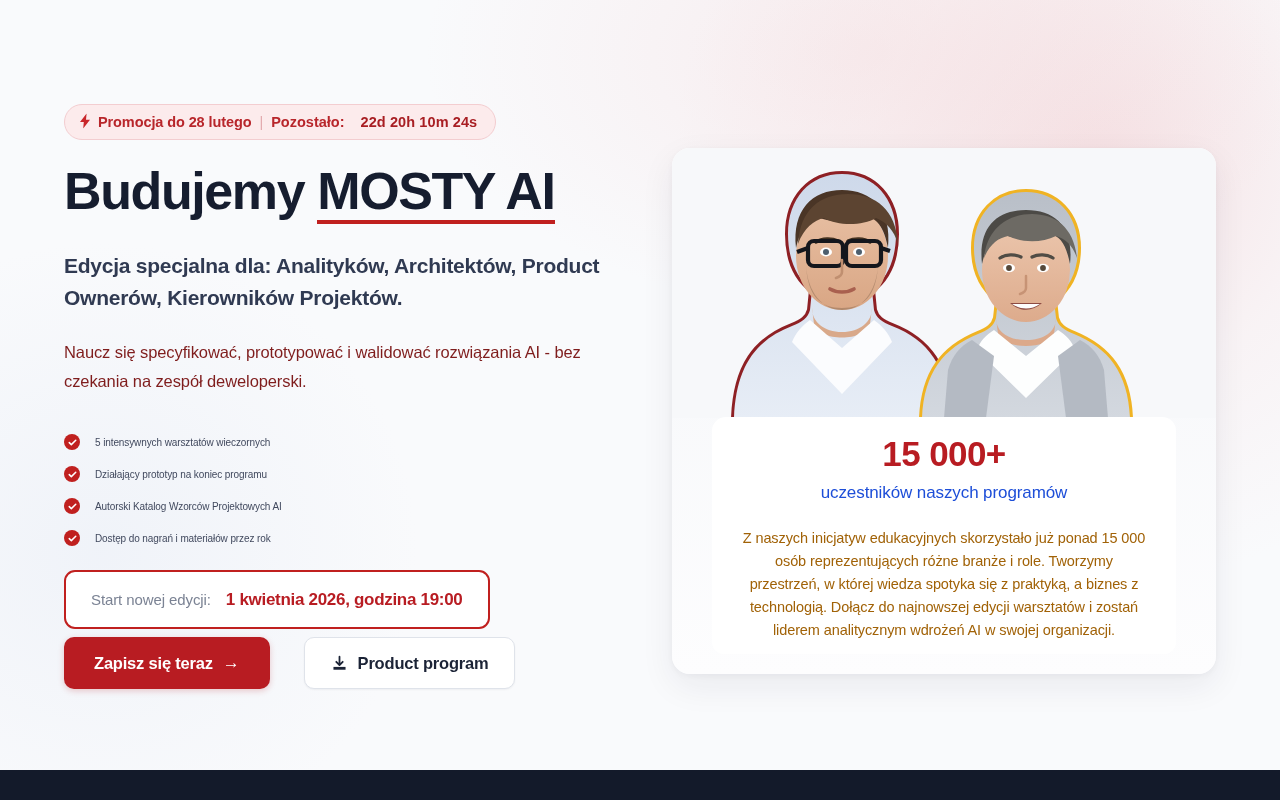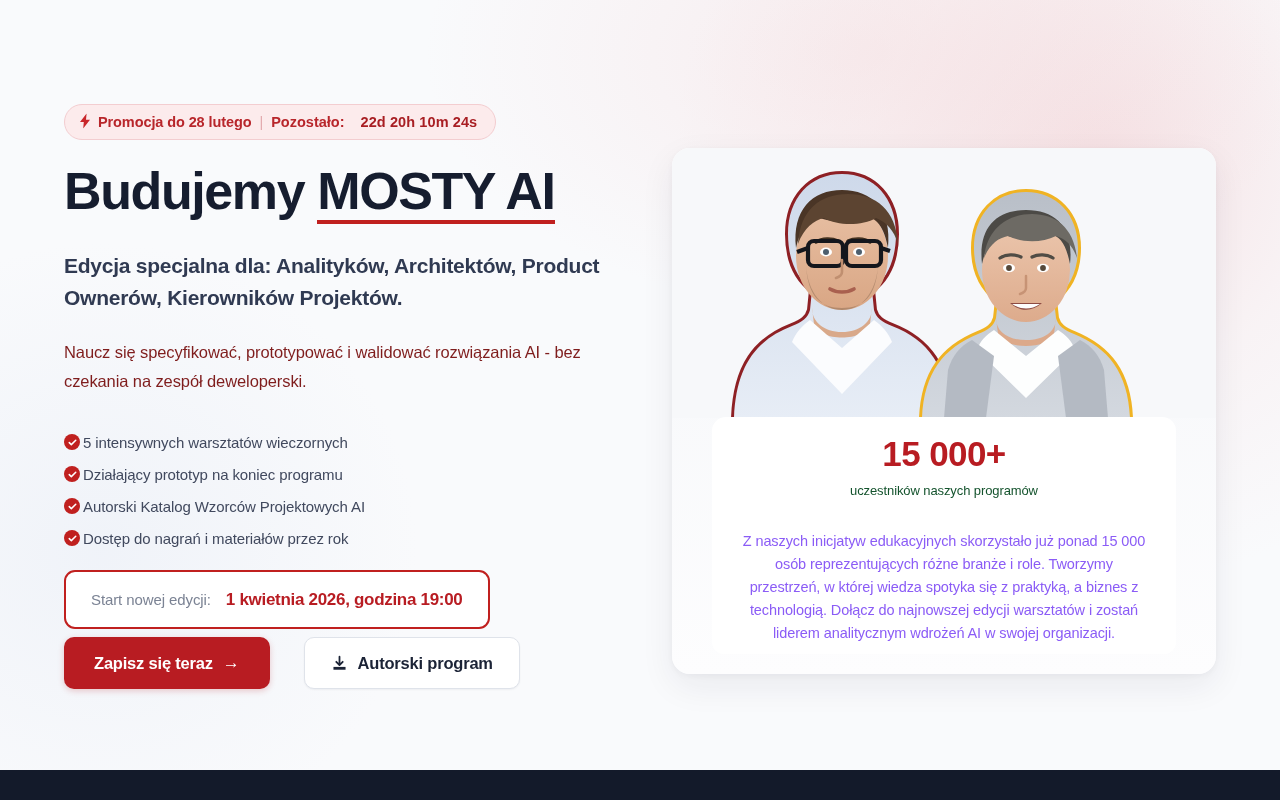--- a/index.html
+++ b/index.html
@@ -76,23 +76,23 @@
 
   .lede {
     margin-top:24px;
     width:540px;
     font-size:16.5px; line-height:1.75; font-weight:400;
     color:#7f1d1d; letter-spacing:-.1px;
   }
 
   .features { margin-top:30px; list-style:none; }
   .feature-item {
-    display:flex; align-items:center; gap:3px;
+    display:flex; align-items:center; gap:15px;
     height:32px;
-    font-size:15px; color:#41495e; letter-spacing:-.1px;
+    font-size:10px; color:#41495e; letter-spacing:-.1px;
   }
   .check-icon {
     flex:0 0 16px; width:16px; height:16px; border-radius:50%;
     background:#c0201f; display:flex; align-items:center; justify-content:center;
   }
   .check-icon svg { display:block; }
 
   .date-box {
     margin-top:16px;
     display:inline-flex; align-items:center;
@@ -142,25 +142,25 @@
     background:#ffffff;
     border-radius:14px 14px 12px 12px;
     padding:19px 20px 0;
     text-align:center;
   }
   .stat-number {
     font-size:35px; font-weight:700; color:#b81c22; letter-spacing:-.6px;
     line-height:1;
   }
   .stat-caption {
-    margin-top:12px; font-size:13px; color:#14532d; letter-spacing:-.1px;
+    margin-top:12px; font-size:17px; color:#1d4ed8; letter-spacing:-.1px;
   }
   .stat-desc {
-    margin-top:32px; font-size:14.5px; line-height:1.58;
-    color:#8b5cf6; letter-spacing:-.1px;
+    margin-top:24px; font-size:14.5px; line-height:1.58;
+    color:#a16207; letter-spacing:-.1px;
     padding:0 6px;
   }
 </style>
 </head>
 <body>
 
 <div class="page">
 
   <div class="bg-base"></div>
   <div class="bg-warm-right"></div>
@@ -234,21 +234,21 @@
         <span>Zapisz się teraz</span>
         <span class="arrow">→</span>
       </button>
       <button class="btn btn-secondary">
         <span class="dl-icon">
           <svg width="17" height="17" viewBox="0 0 18 18" aria-hidden="true">
             <path d="M9 1.8v8.4M5.6 7.2 9 10.6l3.4-3.4" fill="none" stroke="#1b2336" stroke-width="1.9" stroke-linecap="round" stroke-linejoin="round"></path>
             <path d="M2.6 12.6h12.8v3H2.6z" fill="#1b2336"></path>
           </svg>
         </span>
-        <span>Autorski program</span>
+        <span>Product program</span>
       </button>
     </div>
   </div>
 
   <div class="right-card">
 
     <div class="photo-area">
       <svg width="544" height="270" viewBox="0 0 544 270" aria-hidden="true">
         <defs>
           <linearGradient id="shirtL" x1="0" y1="0" x2="0" y2="1">

